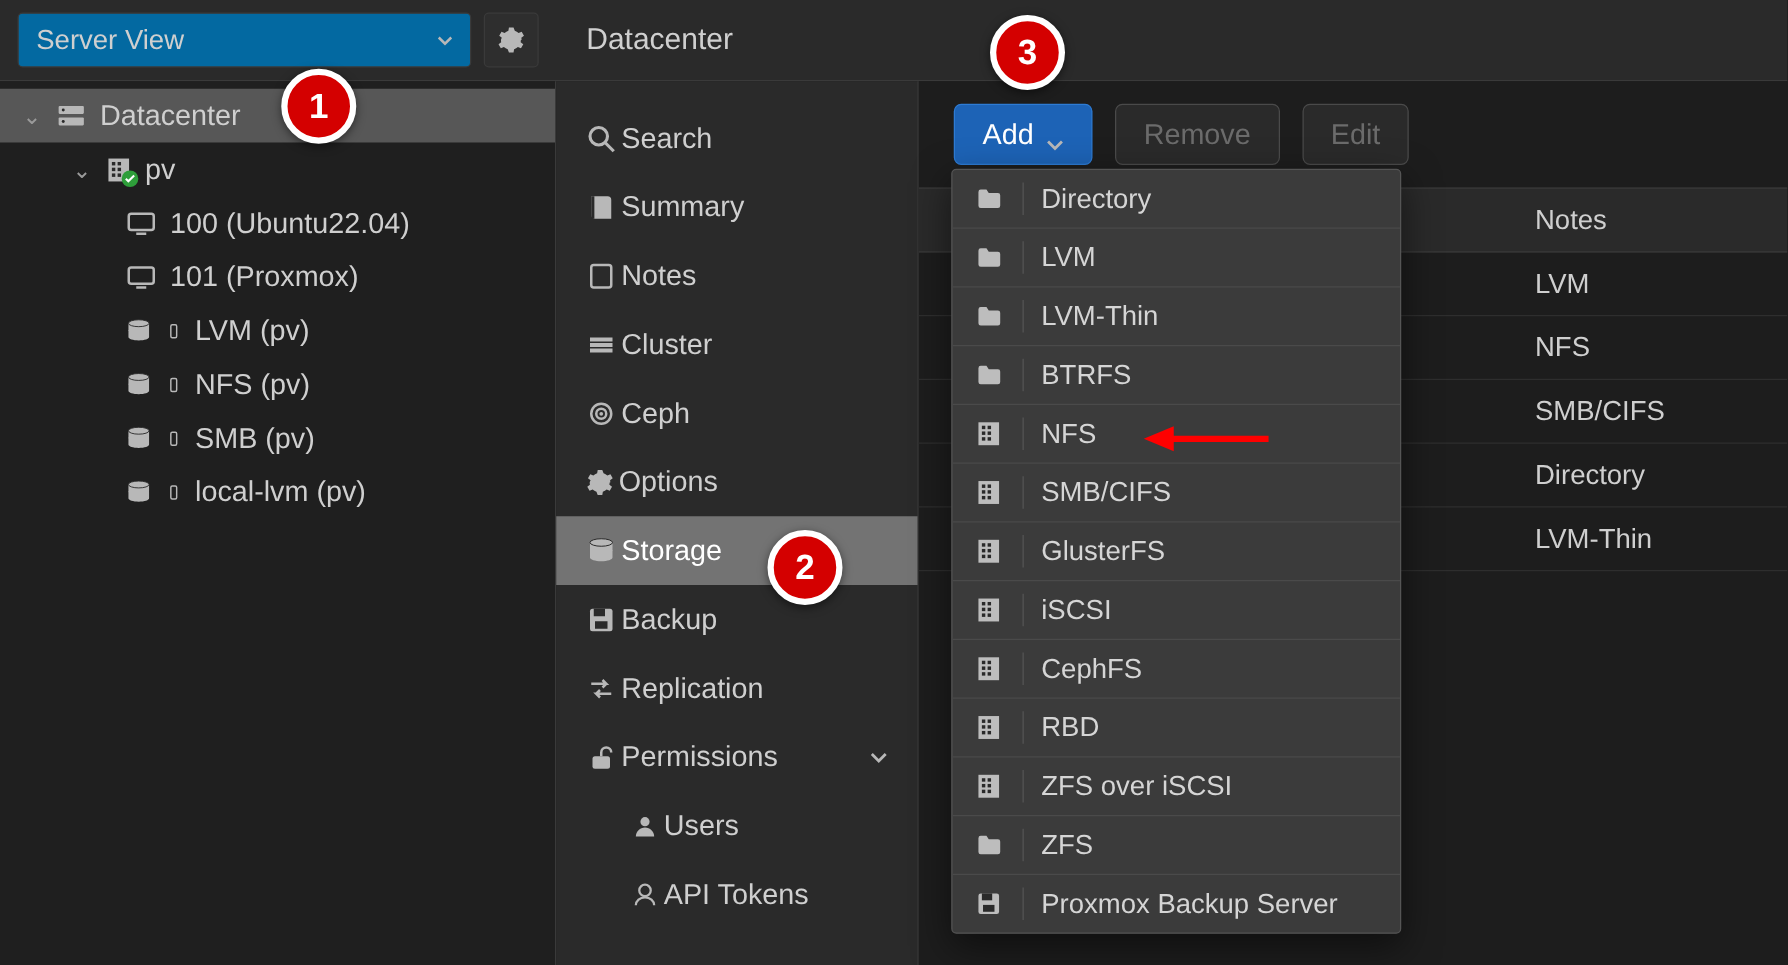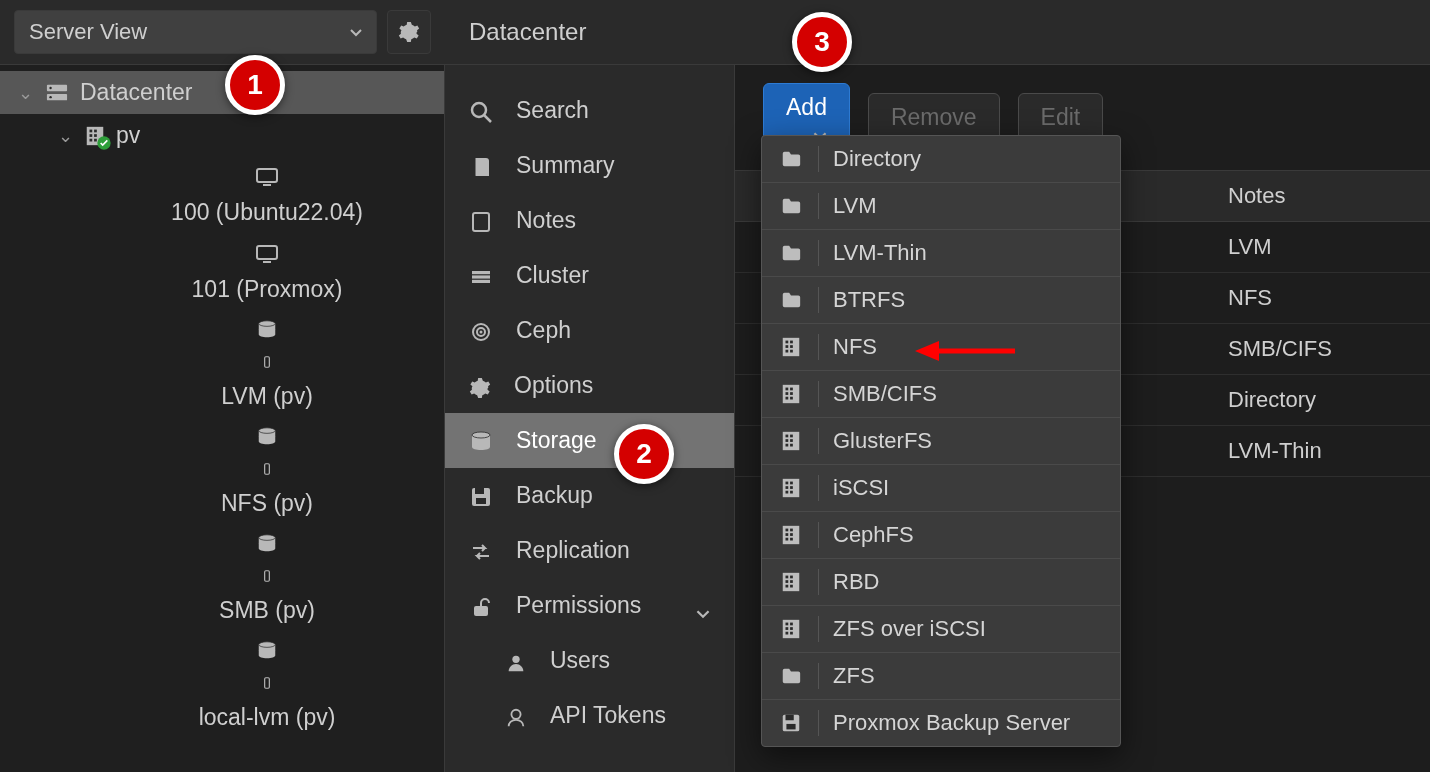--- a/index.html
+++ b/index.html
@@ -26,21 +26,21 @@
   .server-view {
     width: 445px;
     display: flex;
     align-items: center;
     justify-content: space-between;
     padding: 10px 14px;
     position: relative;
   }
   .server-view-select {
     flex: 1;
-    background: #404040;
+    background: #0369a1;
     border: 1px solid #3a3a3a;
     border-radius: 4px;
     padding: 8px 14px;
     color: #cfcfcf;
     display: flex;
     align-items: center;
     justify-content: space-between;
     margin-right: 10px;
   }
   .gear-btn {
@@ -76,38 +76,38 @@
     align-items: center;
     padding: 8px 10px 8px 16px;
     gap: 10px;
     color: #cfcfcf;
     font-size: 23px;
     white-space: nowrap;
   }
   .tree-row.selected { background: #575757; }
   .tree-row.lvl1 { padding-left: 18px; }
   .tree-row.lvl2 { padding-left: 58px; }
-  .tree-row.lvl3 { padding-left: 100px; flex-direction: column; }
+  .tree-row.lvl3 { padding-left: 100px; }
   .chev { color: #9a9a9a; font-size: 18px; width: 16px; display:inline-block; }
   .icon {
     display: inline-flex;
     align-items: center;
     justify-content: center;
     color: #b8b8b8;
   }
   .sidemenu {
     width: 290px;
     background: #2a2a2a;
     border-right: 1px solid #3a3a3a;
     padding-top: 18px;
   }
   .menu-item {
     display: flex;
-    align-items: flex-end;
-    gap: 23px;
+    align-items: center;
+    gap: 4px;
     padding: 14px 24px;
     font-size: 23px;
     color: #cfcfcf;
     white-space: nowrap;
   }
   .menu-item.active { background: #737373; color: #fff; }
   .menu-item.sub { padding-left: 60px; }
   .menu-item .spacer { flex: 1; }
   .content {
     flex: 1;
@@ -123,21 +123,20 @@
   .btn {
     border: 1px solid #4a4a4a;
     border-radius: 6px;
     padding: 10px 22px;
     font-size: 23px;
     color: #b5b5b5;
     background: #2a2a2a;
     display: inline-flex;
     align-items: flex-end;
     gap: 10px;
-    flex-direction: column;
   }
   .btn.add {
     background: #1d63b6;
     border-color: #2d7bd4;
     color: #fff;
   }
   .btn.disabled { color: #6b6b6b; }
   .table {
     width: 100%;
   }

